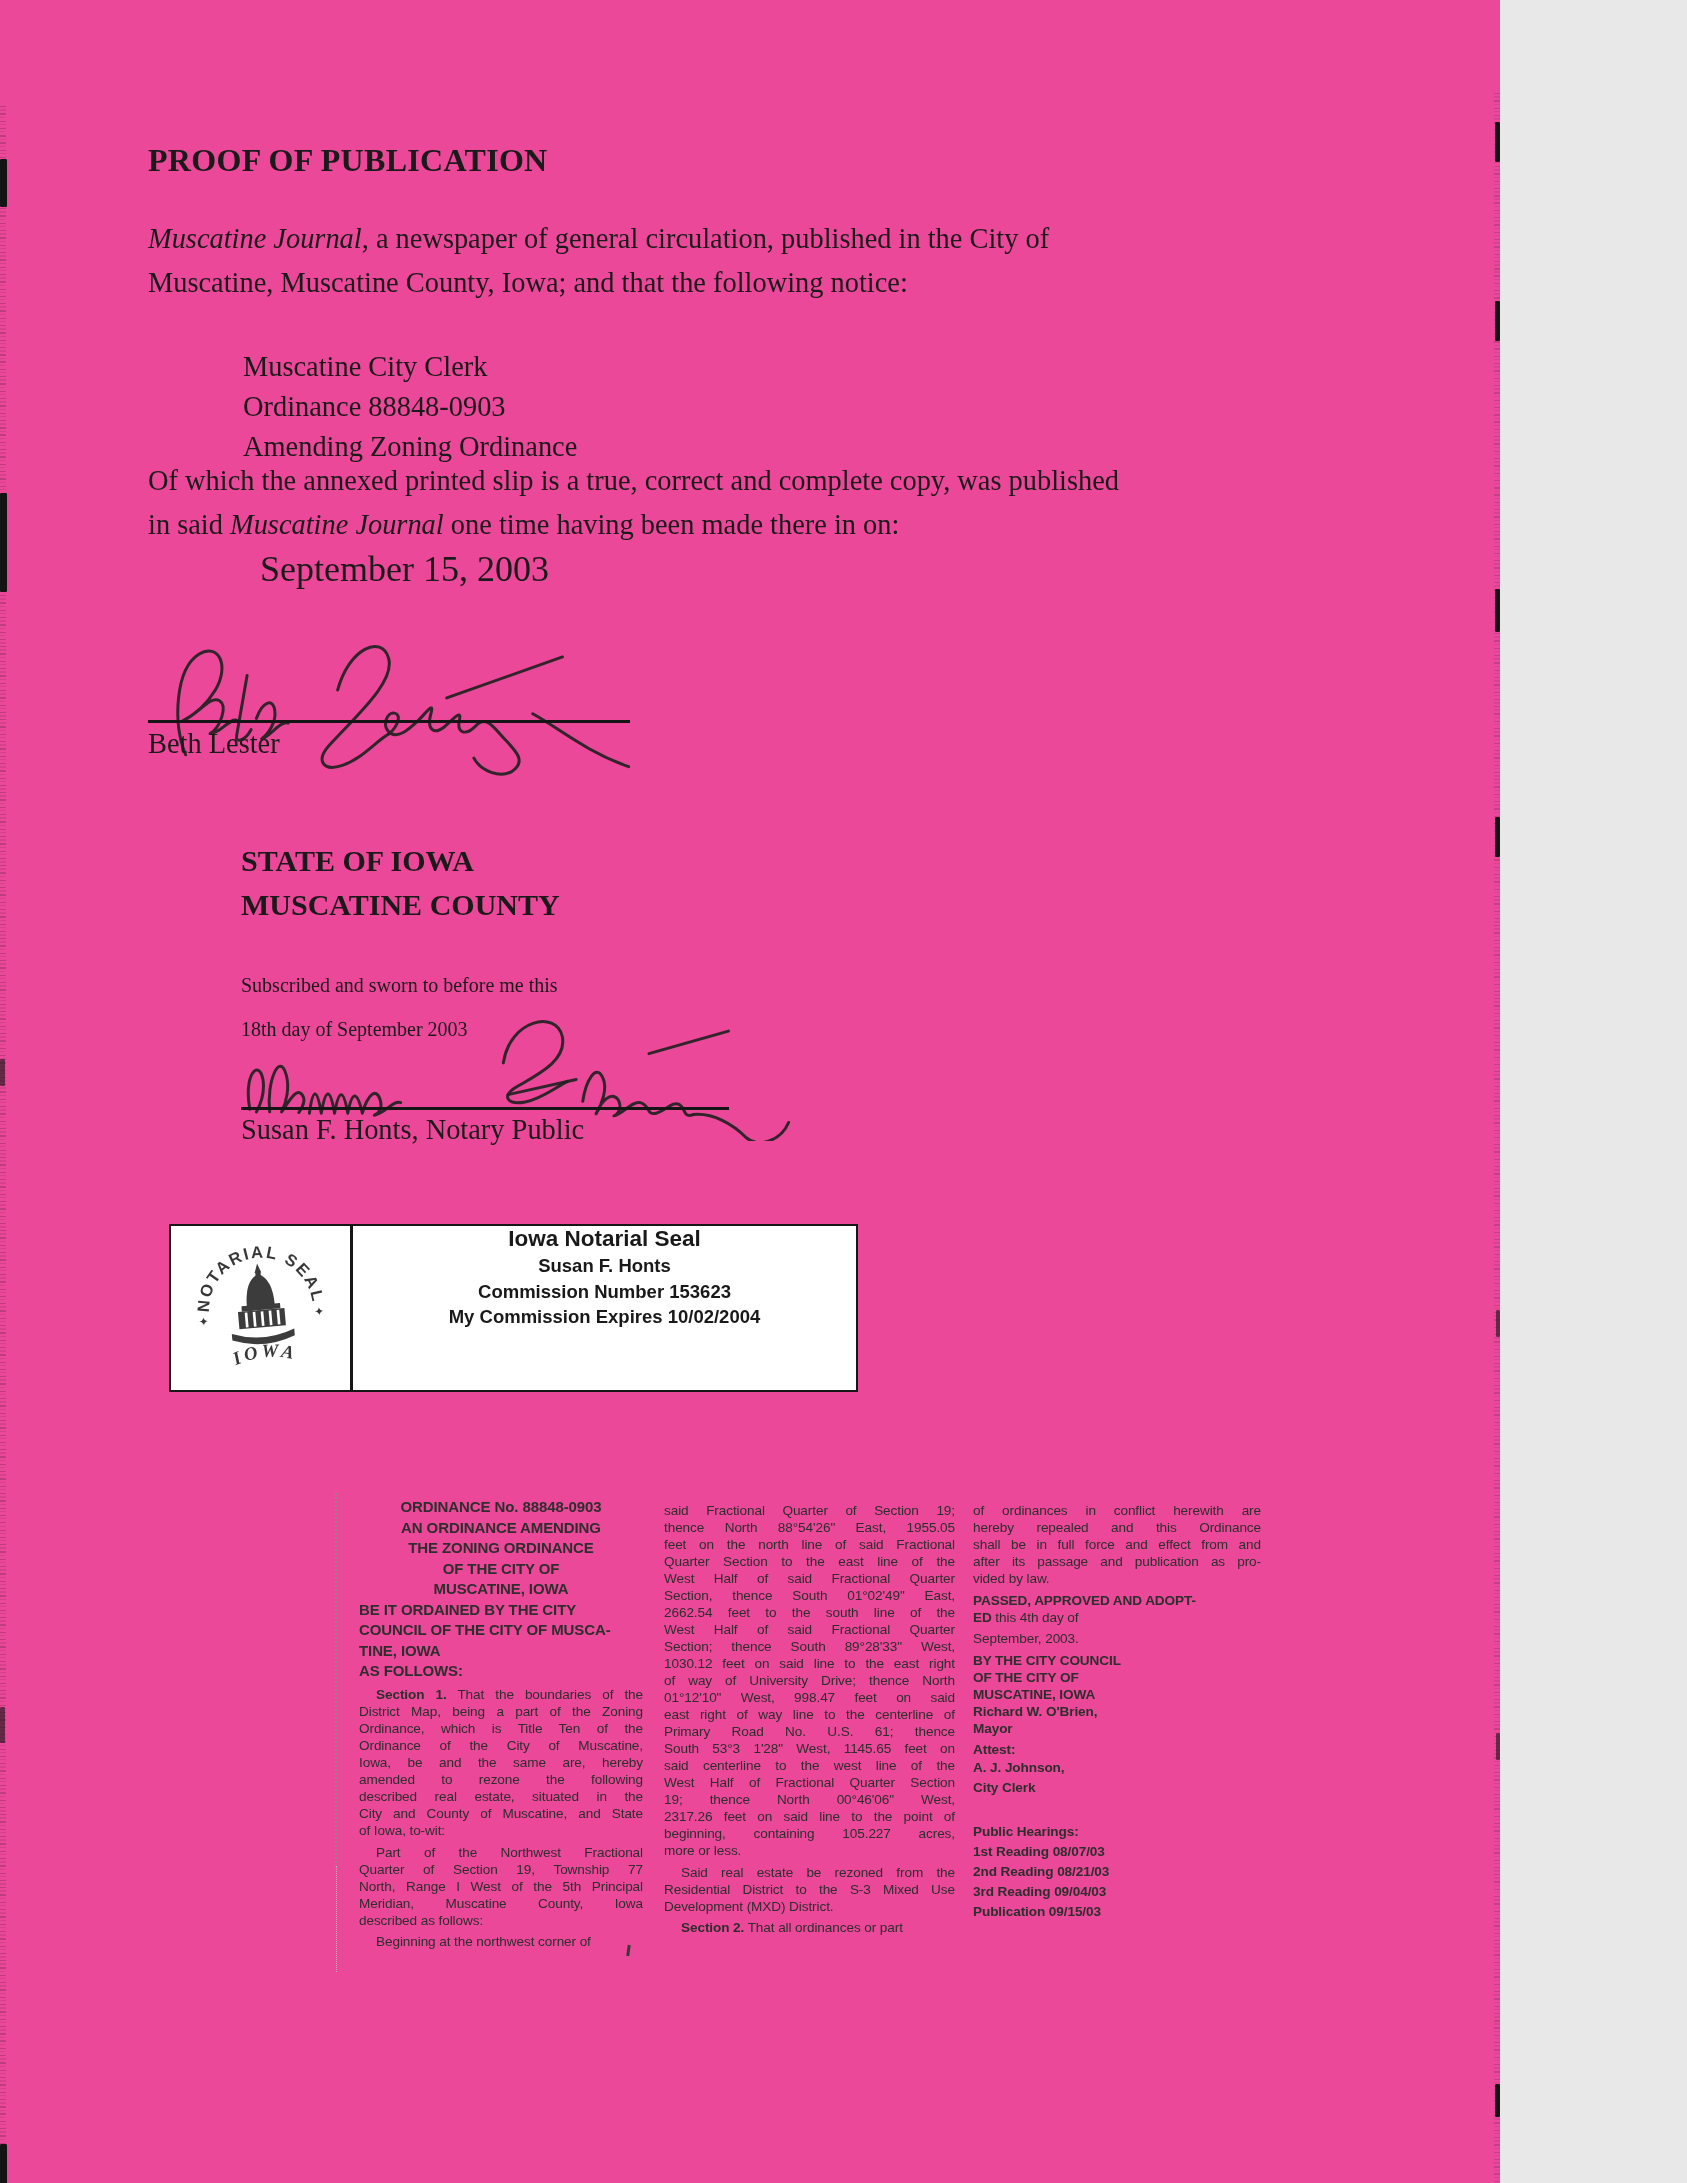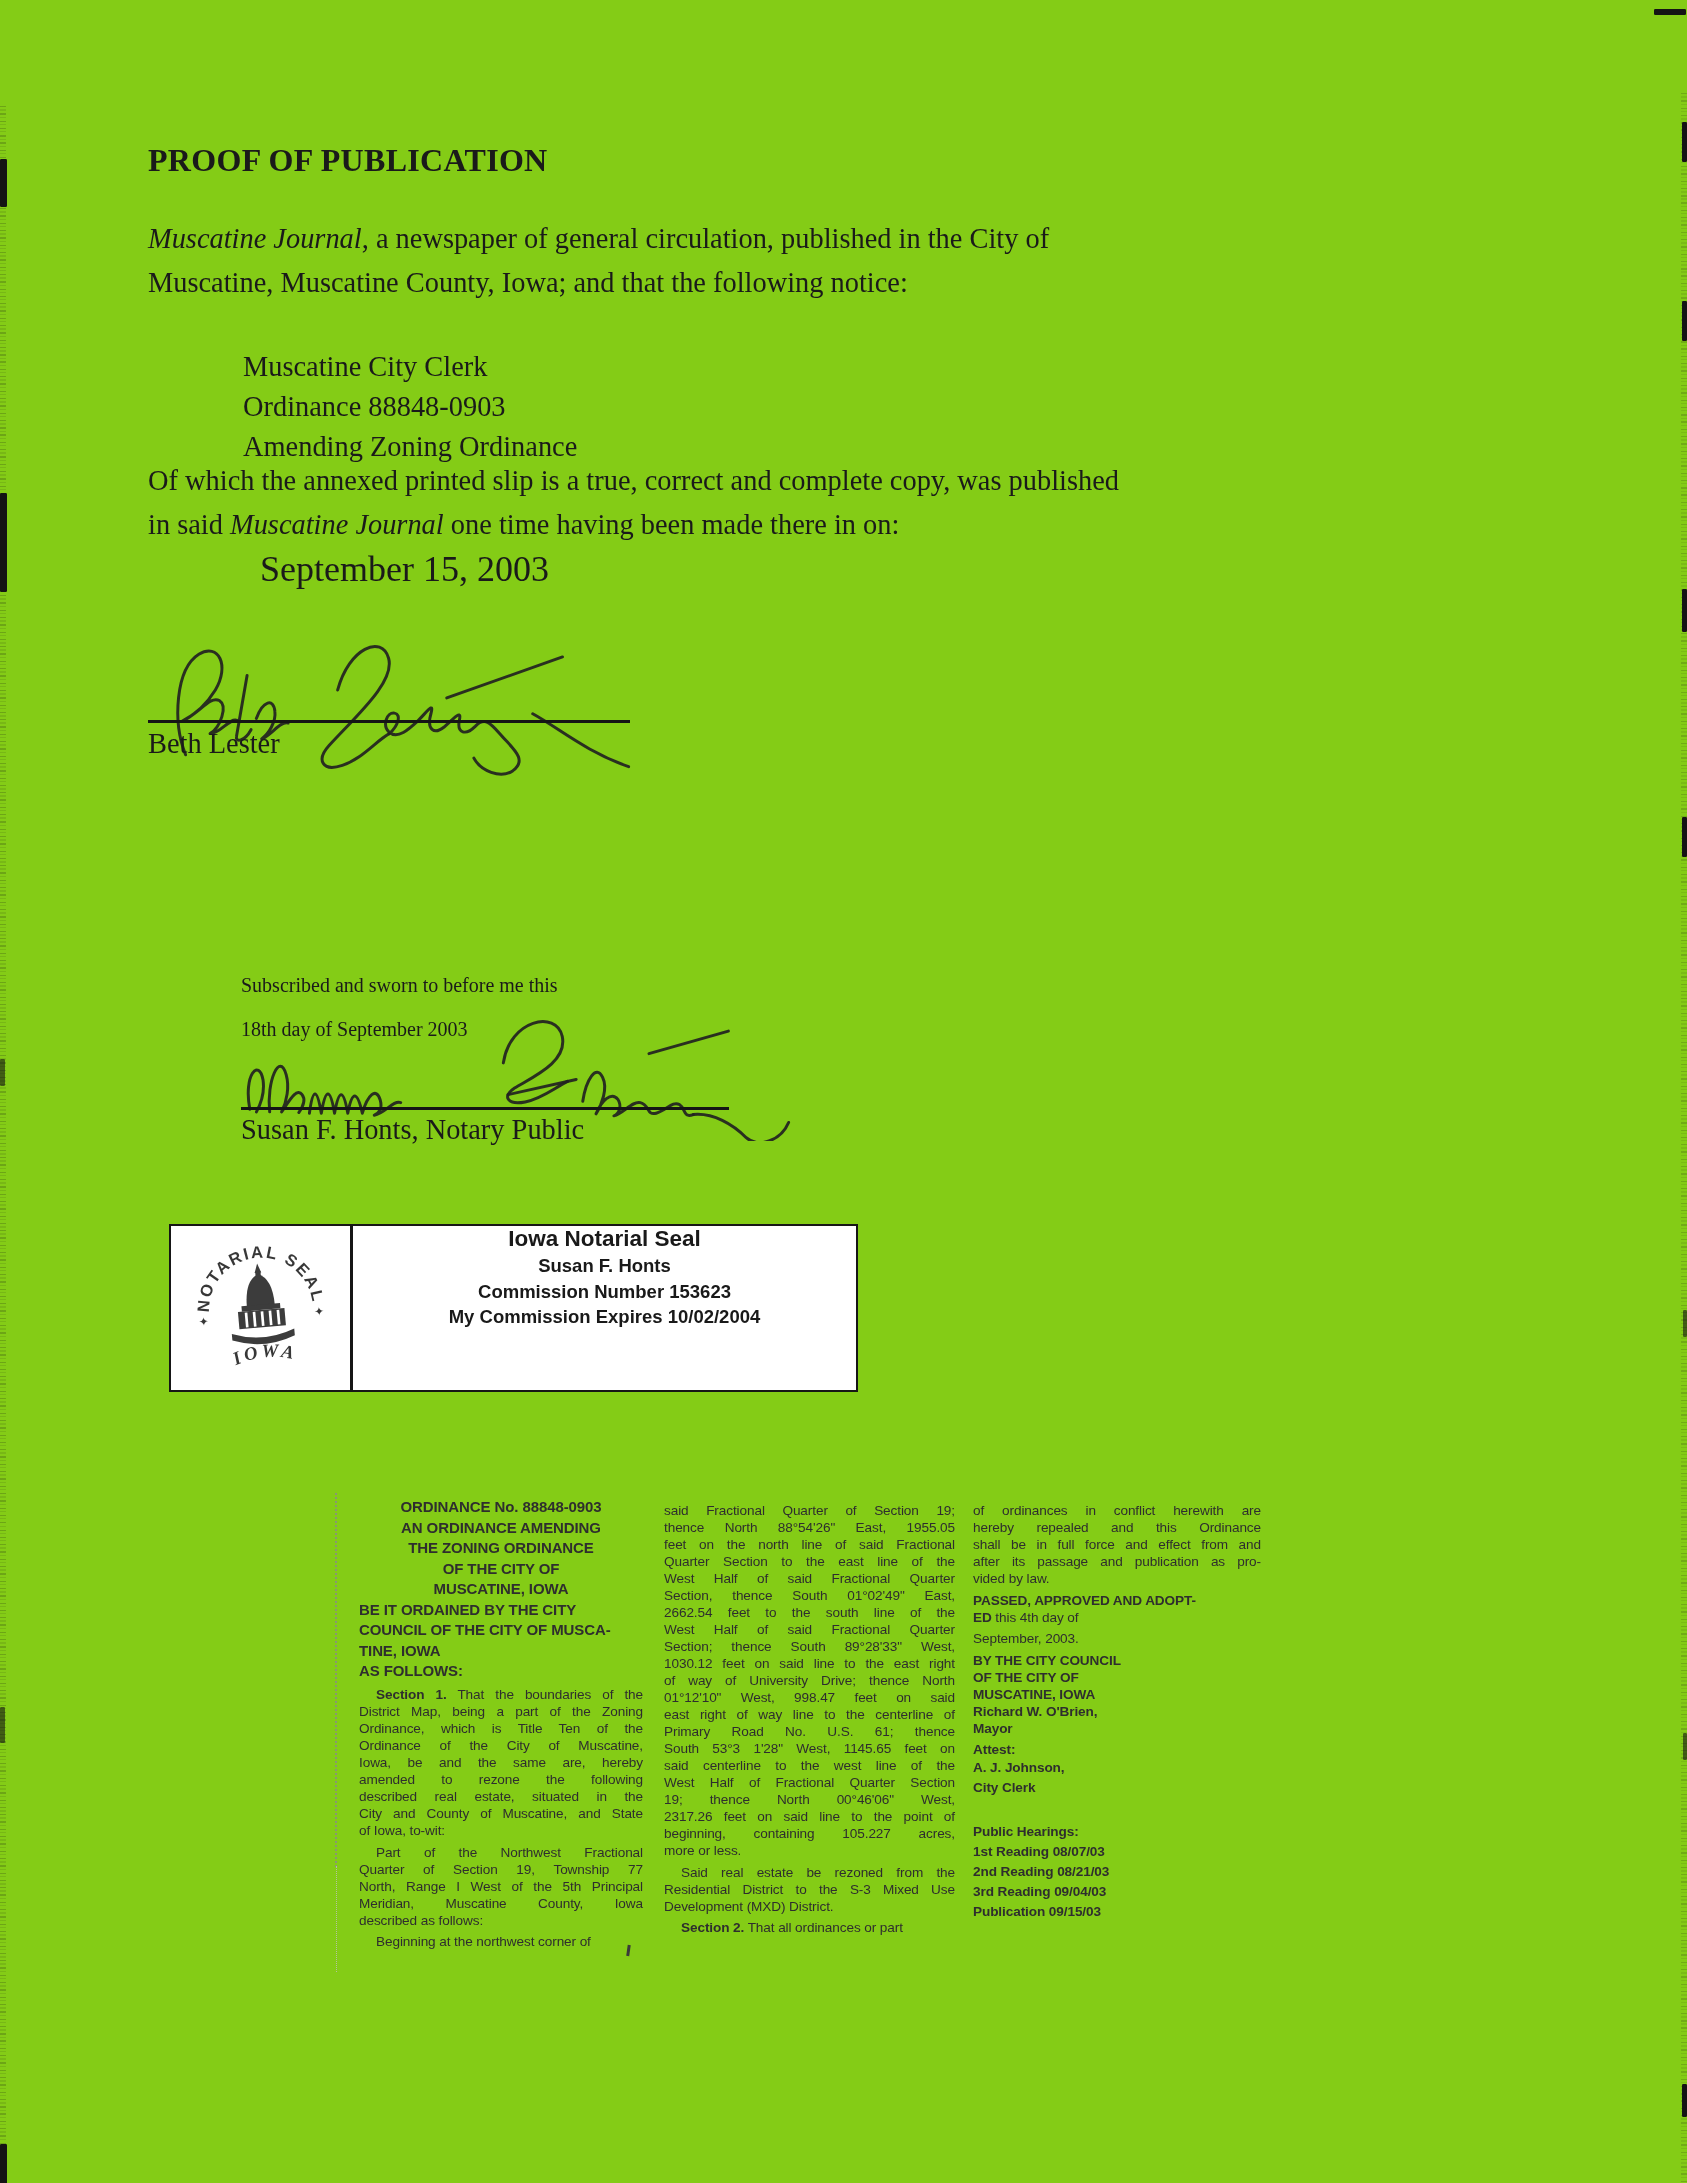--- a/index.html
+++ b/index.html
@@ -1,18 +1,18 @@
 <!DOCTYPE html>
 <html style="font-size:10.6px"><head>
 <meta charset="utf-8">
 <style>
   html,body { margin:0; padding:0; background:#e8e8e8; }
   .page {
-    position:relative; width:1687px; height:2183px;
-    background:#84cc16; overflow:hidden;
+    position:relative; width:1500px; height:2183px;
+    background:#ec4899; overflow:hidden;
     font-family:"Liberation Serif","DejaVu Serif",serif;
     color:#1a1a1a;
   }
   .abs { position:absolute; }
 
   
   .heading { left:148px; top:142px; font-size:32px; font-weight:bold; letter-spacing:0.3px; white-space:nowrap; }
   .letter-line { white-space:nowrap; font-size:28.4px; line-height:44px; }
   .intro { left:148px; top:217px; }
   .notice { left:243px; top:347px; }
@@ -118,20 +118,24 @@
     <path d="M168,70 L152,162 C150,172 164,170 174,152"></path>
     <path d="M182,135 C192,108 208,104 210,124 C212,140 201,158 190,166 C206,160 217,139 230,142"></path>
     <path d="M305,92 C322,28 372,8 382,44 C392,80 332,132 292,176 C272,198 282,216 312,206 C342,196 362,170 383,158"></path>
     <path d="M383,158 C396,147 402,129 391,127 C379,125 372,146 383,156 C396,167 413,151 426,139 C441,124 451,109 446,128 C439,152 451,160 466,148 C481,135 493,120 489,138 C485,158 499,161 513,147 C531,128 541,150 561,170 C576,186 589,200 570,214 C551,227 521,214 511,195"></path>
     <path d="M470,104 L645,42"></path>
     <path d="M600,128 C640,150 680,185 745,208"></path>
   </svg>
   <div class="abs sig-rule rule-beth"></div>
   <div class="abs name-line beth-name">Beth Lester</div>
 
+  <div class="abs state-block">
+    <div>STATE OF IOWA</div>
+    <div>MUSCATINE COUNTY</div>
+  </div>
 
   <div class="abs sworn-block">
     <div>Subscribed and sworn to before me this</div>
     <div>18th day of September 2003</div>
   </div>
 
   <svg class="abs sig-svg" style="left:222px;top:1002px" width="609" height="139" viewBox="0 0 920 210">
     <path d="M42,162 C32,110 56,84 62,118 C65,140 58,155 52,166"></path>
     <path d="M72,166 C67,120 87,74 97,110 C102,128 98,150 90,166 C101,150 113,128 121,140 C127,148 121,160 116,167"></path>
     <path d="M132,168 Q140,110 150,168 Q160,110 170,168 Q180,112 190,168 Q200,116 212,168 C220,140 233,128 239,148 C243,162 236,169 230,171 C247,168 258,148 270,152"></path>

